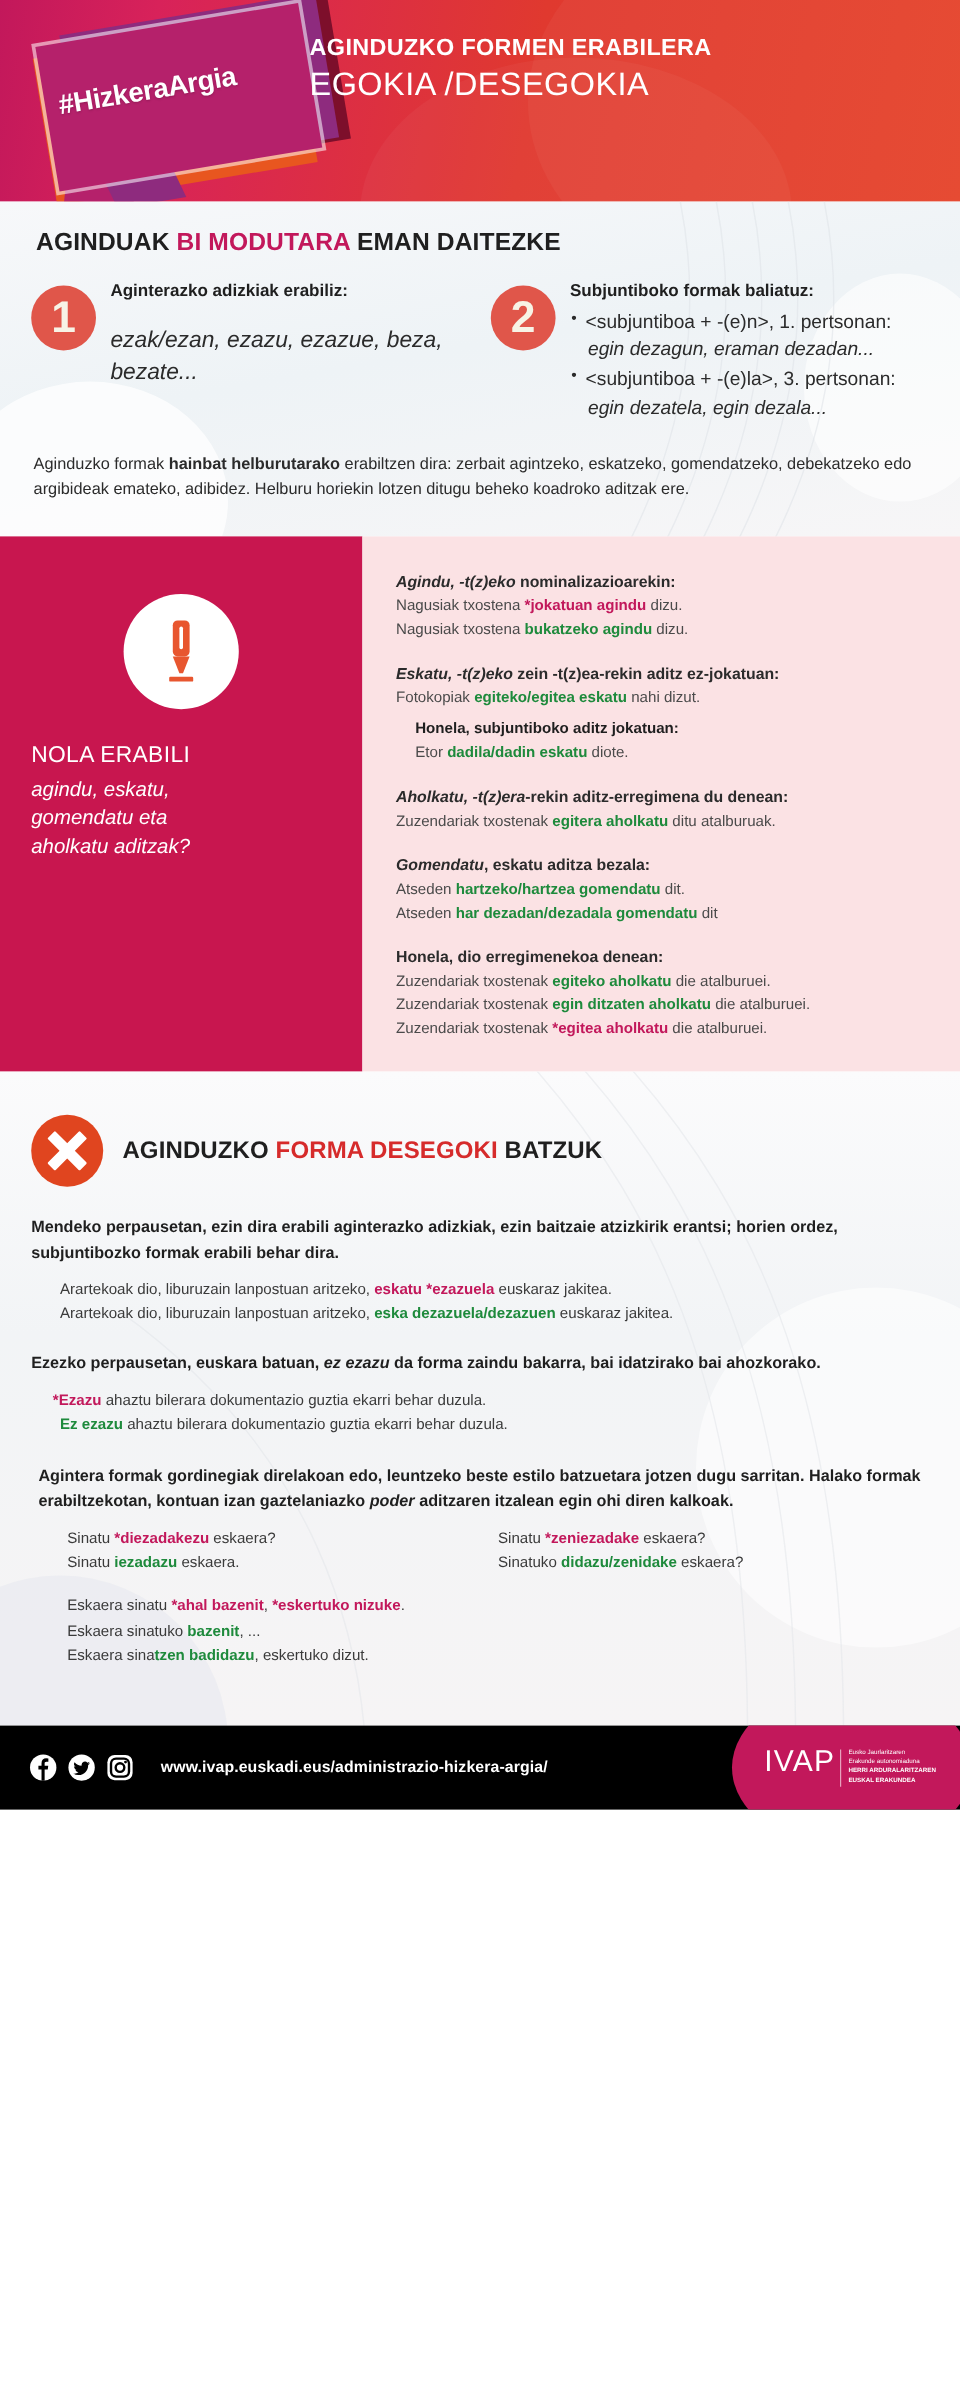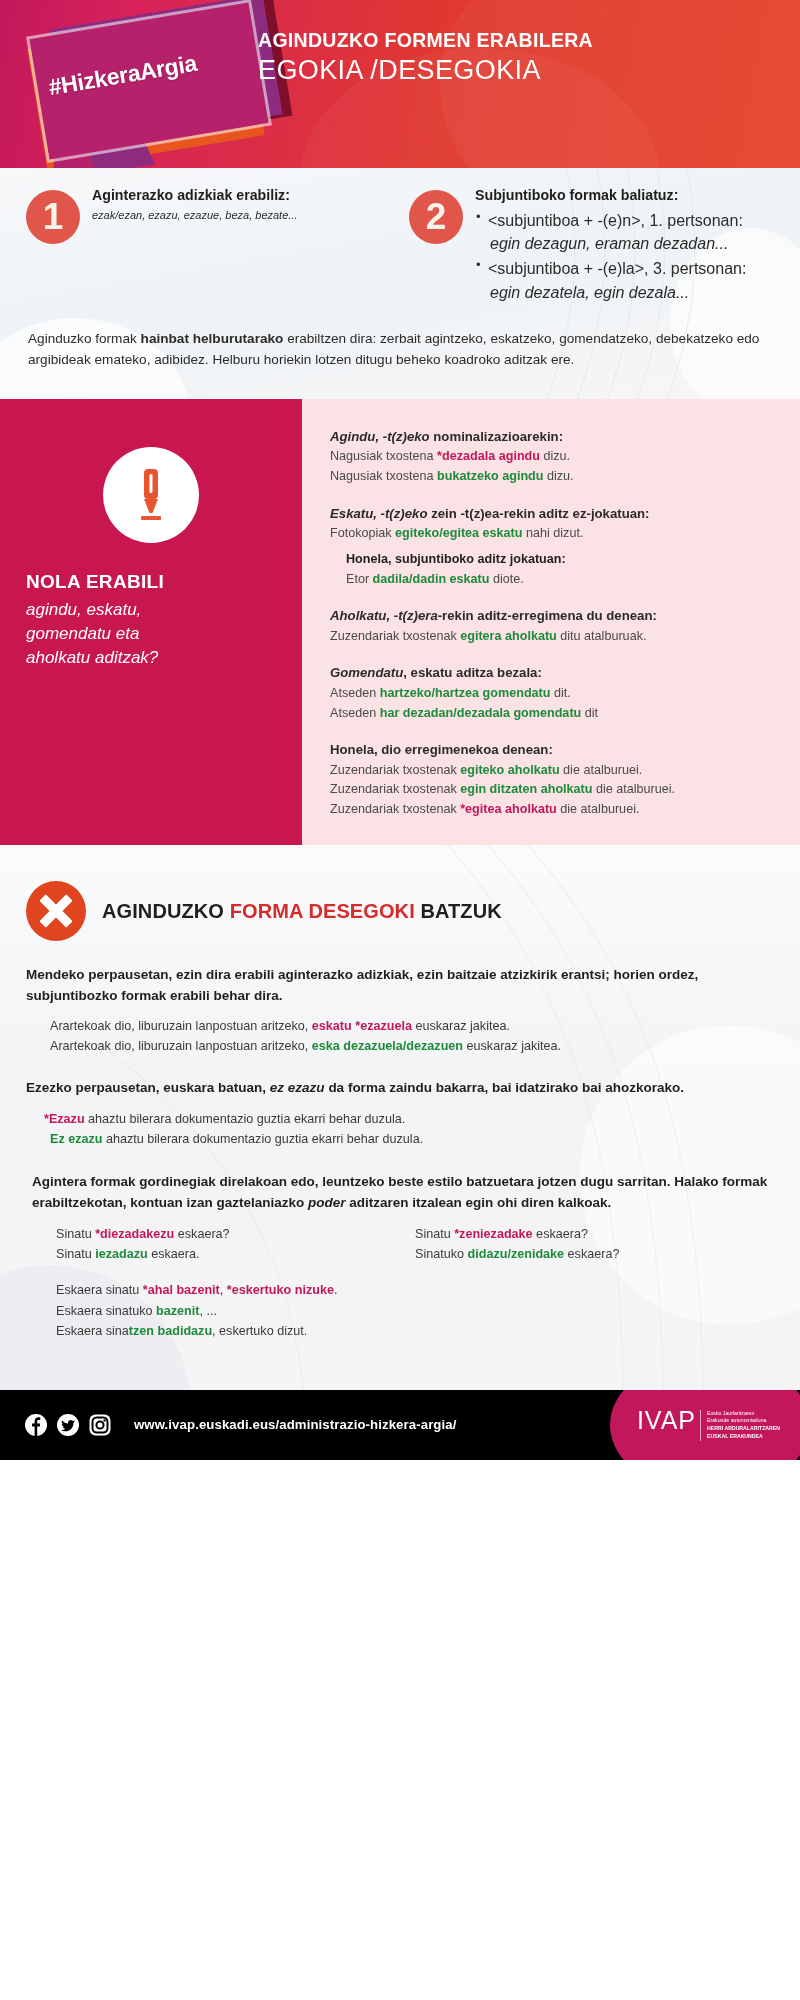--- a/index.html
+++ b/index.html
@@ -104,21 +104,21 @@
   .cols { position: relative; display: flex; gap: 18px; }
   .col { flex: 1; display: flex; gap: 12px; }
   .numbadge {
     flex: 0 0 auto; width: 54px; height: 54px; border-radius: 50%;
     background: #e0564a; color: #f7f3e6;
     font-size: 37px; font-weight: bold; line-height: 54px; text-align: center;
     margin-top: 4px;
   }
   .coltext { flex: 1; }
   .col-h { font-size: 14.2px; font-weight: bold; color: #1f1f1f; line-height: 1.34; }
-  .col-i { font-size: 11px; font-style: italic; color: #2b2b2b; line-height: 1.42; margin-top: 3px; }
+  .col-i { font-size: 19px; font-style: italic; color: #2b2b2b; line-height: 1.42; margin-top: 18px; }
   .bul { list-style: none; margin-top: 4px; }
   .bul li {
     position: relative; padding-left: 13px; font-size: 16px; line-height: 1.45;
     color: #2b2b2b; margin-bottom: 2px;
   }
   .bul li::before {
     content: "•"; position: absolute; left: 1px; top: -1px; font-size: 13px;
   }
   .bul .ex { display: block; font-style: italic; padding-left: 2px; }
 
@@ -132,21 +132,21 @@
   .sec-pink { display: flex; position: relative; }
   .pink-left {
     width: 302px; background: #c8164f; color: #fff;
     padding: 48px 26px 40px 26px;
     display: flex; flex-direction: column; align-items: center;
   }
   .pen-circle {
     width: 96px; height: 96px; border-radius: 50%; background: #fff;
     display: flex; align-items: center; justify-content: center; margin-bottom: 28px;
   }
-  .pl-h { font-size: 19px; font-weight: bold; letter-spacing: 0.3px; text-align: left; width: 100%; }
+  .pl-h { font-size: 19px; font-weight: normal; letter-spacing: 0.3px; text-align: left; width: 100%; }
   .pl-s {
     font-size: 17px; font-style: italic; line-height: 1.42; margin-top: 5px;
     text-align: left; width: 100%;
   }
   .pink-right {
     flex: 1; background: #fbe2e4; padding: 28px 28px 26px 28px;
   }
   .grp { margin-bottom: 18px; }
   .grp:last-child { margin-bottom: 0; }
   .grp-h { font-size: 13.2px; line-height: 1.45; color: #2b2b2b; font-weight: bold; }
@@ -254,20 +254,23 @@
     <svg class="bg-arcs" viewBox="0 0 800 430" preserveAspectRatio="none">
       <g fill="none" stroke="#dfe3e8" stroke-width="1.2">
         <path d="M 560 -30 C 600 120, 560 280, 420 430"></path>
         <path d="M 590 -30 C 630 120, 590 280, 450 430"></path>
         <path d="M 620 -30 C 660 120, 620 280, 480 430"></path>
         <path d="M 650 -30 C 690 120, 650 280, 510 430"></path>
         <path d="M 680 -30 C 720 120, 680 280, 540 430"></path>
       </g>
     </svg>
 
+    <div class="sec1-title">
+      <span>AGINDUAK </span><span class="hl">BI MODUTARA</span><span> EMAN DAITEZKE</span>
+    </div>
 
     <div class="cols">
       <div class="col">
         <div class="numbadge">1</div>
         <div class="coltext">
           <div class="col-h">Aginterazko adizkiak erabiliz:</div>
           <div class="col-i">ezak/ezan, ezazu, ezazue, beza, bezate...</div>
         </div>
       </div>
       <div class="col">
@@ -311,21 +314,21 @@
       </div>
     </div>
 
     <div class="pink-right">
 
       <div class="grp">
         <div class="grp-h">
           <i><b>Agindu</b></i><i>, -t(z)eko </i><span>nominalizazioarekin:</span>
         </div>
         <div class="grp-l">
-          <span>Nagusiak txostena </span><span class="bad">*dezadala agindu</span><span> dizu.</span>
+          <span>Nagusiak txostena </span><span class="bad">*jokatuan agindu</span><span> dizu.</span>
         </div>
         <div class="grp-l">
           <span>Nagusiak txostena </span><span class="good">bukatzeko agindu</span><span> dizu.</span>
         </div>
       </div>
 
       <div class="grp">
         <div class="grp-h">
           <i><b>Eskatu</b></i><i>, -t(z)eko </i><span>zein -t(z)ea-rekin aditz ez-jokatuan:</span>
         </div>

